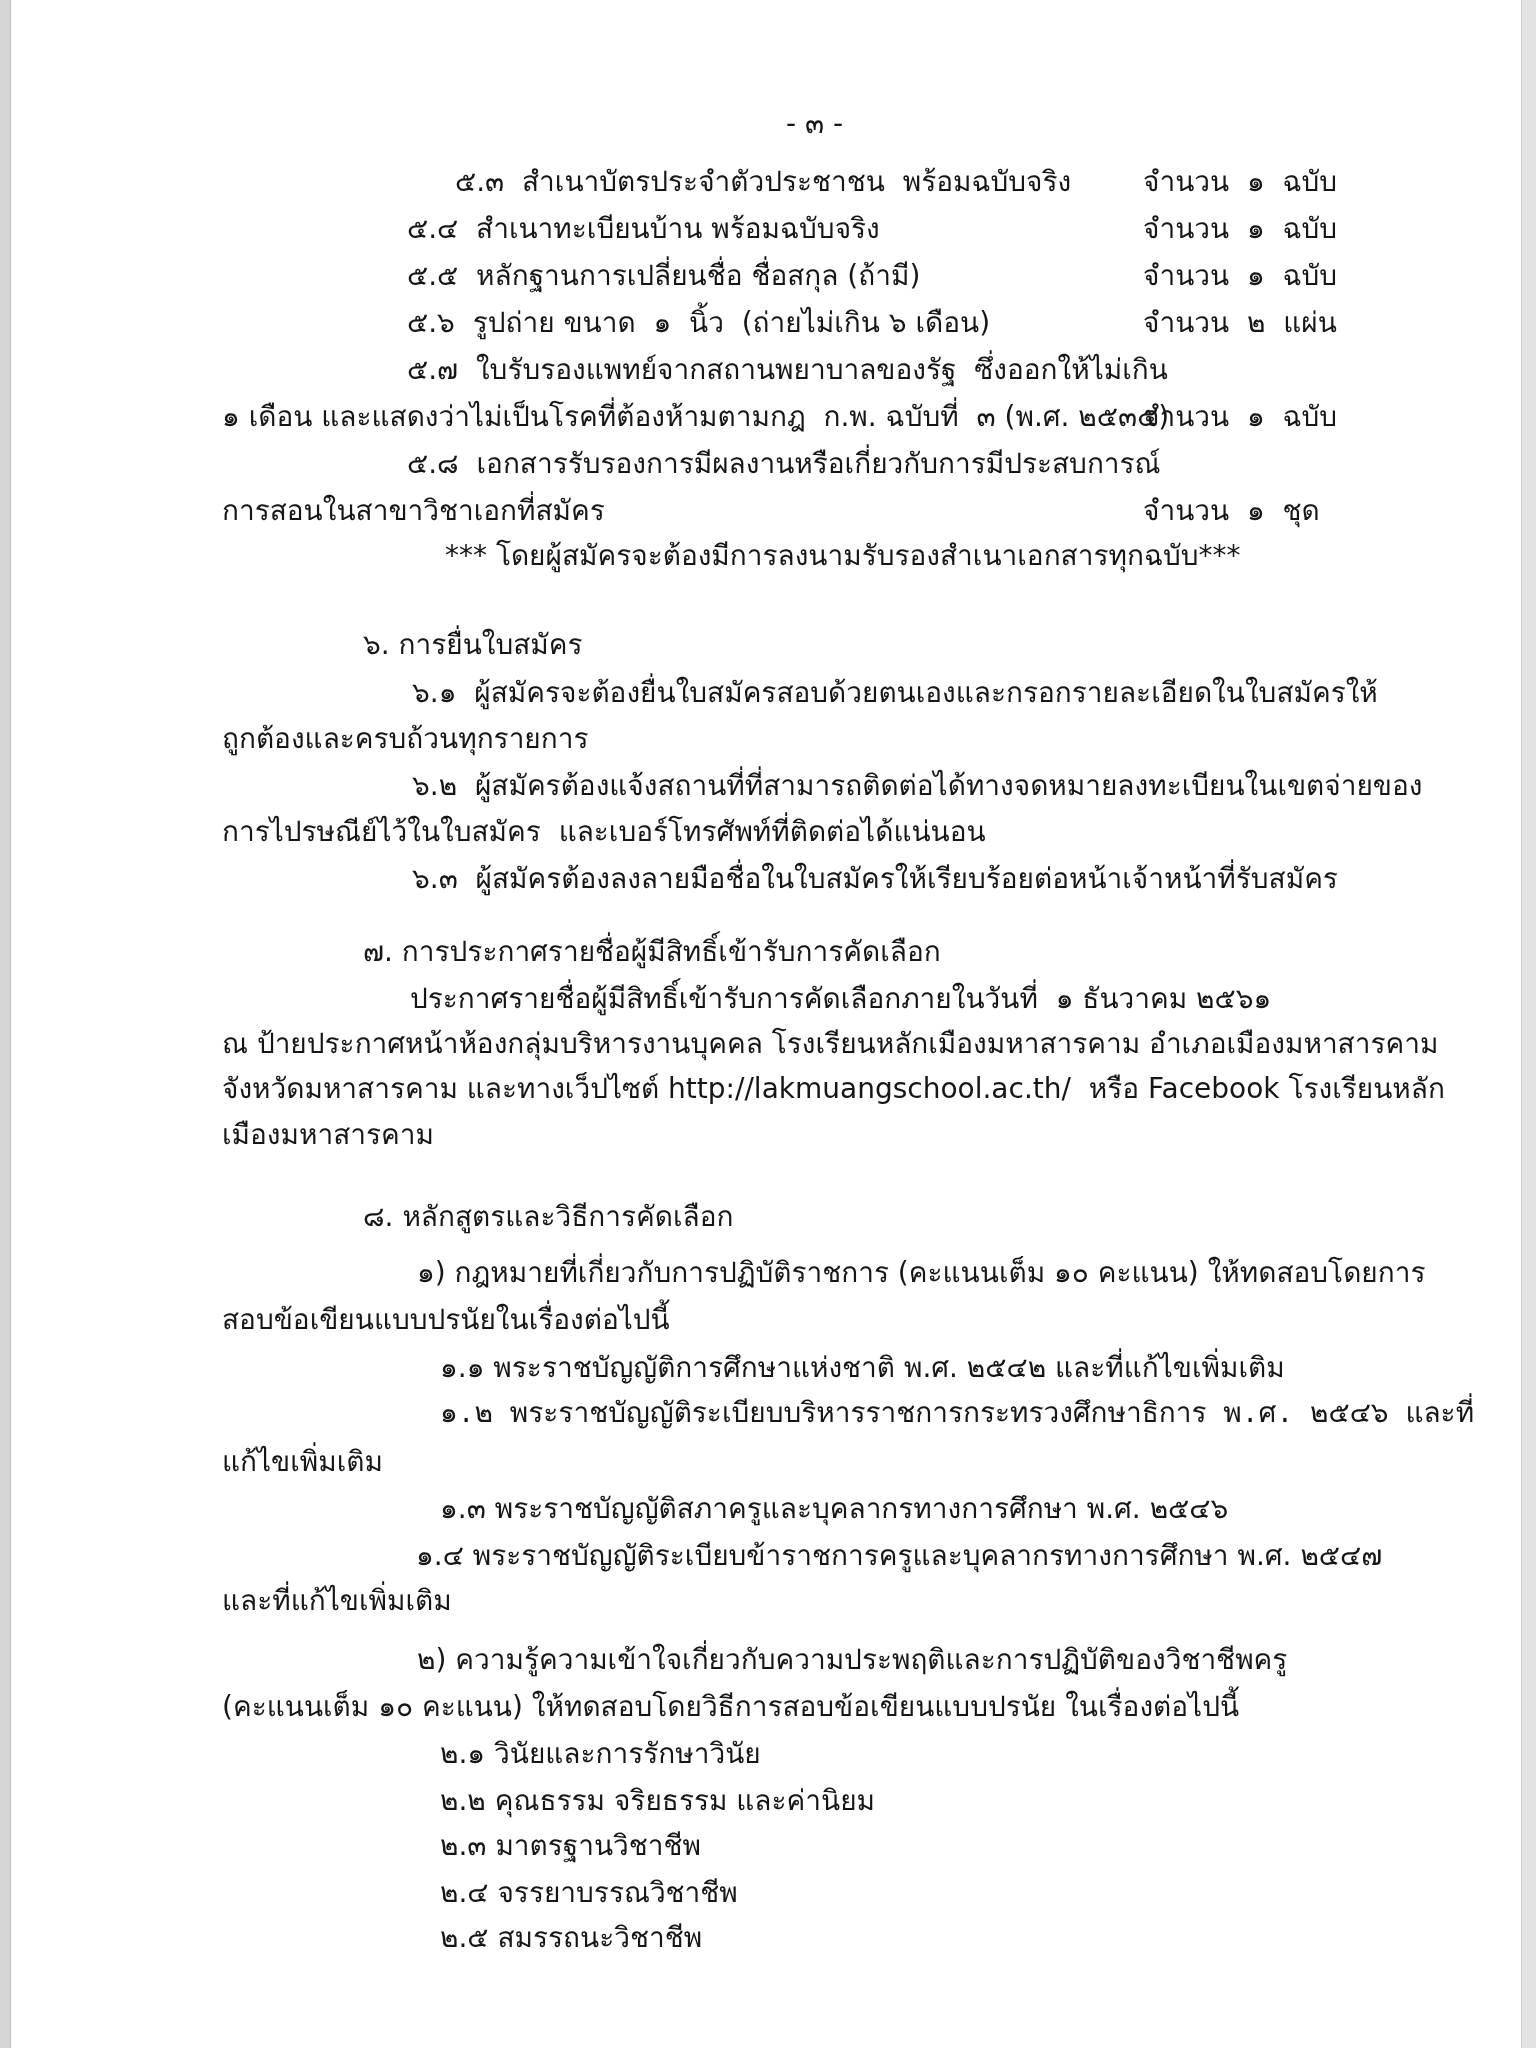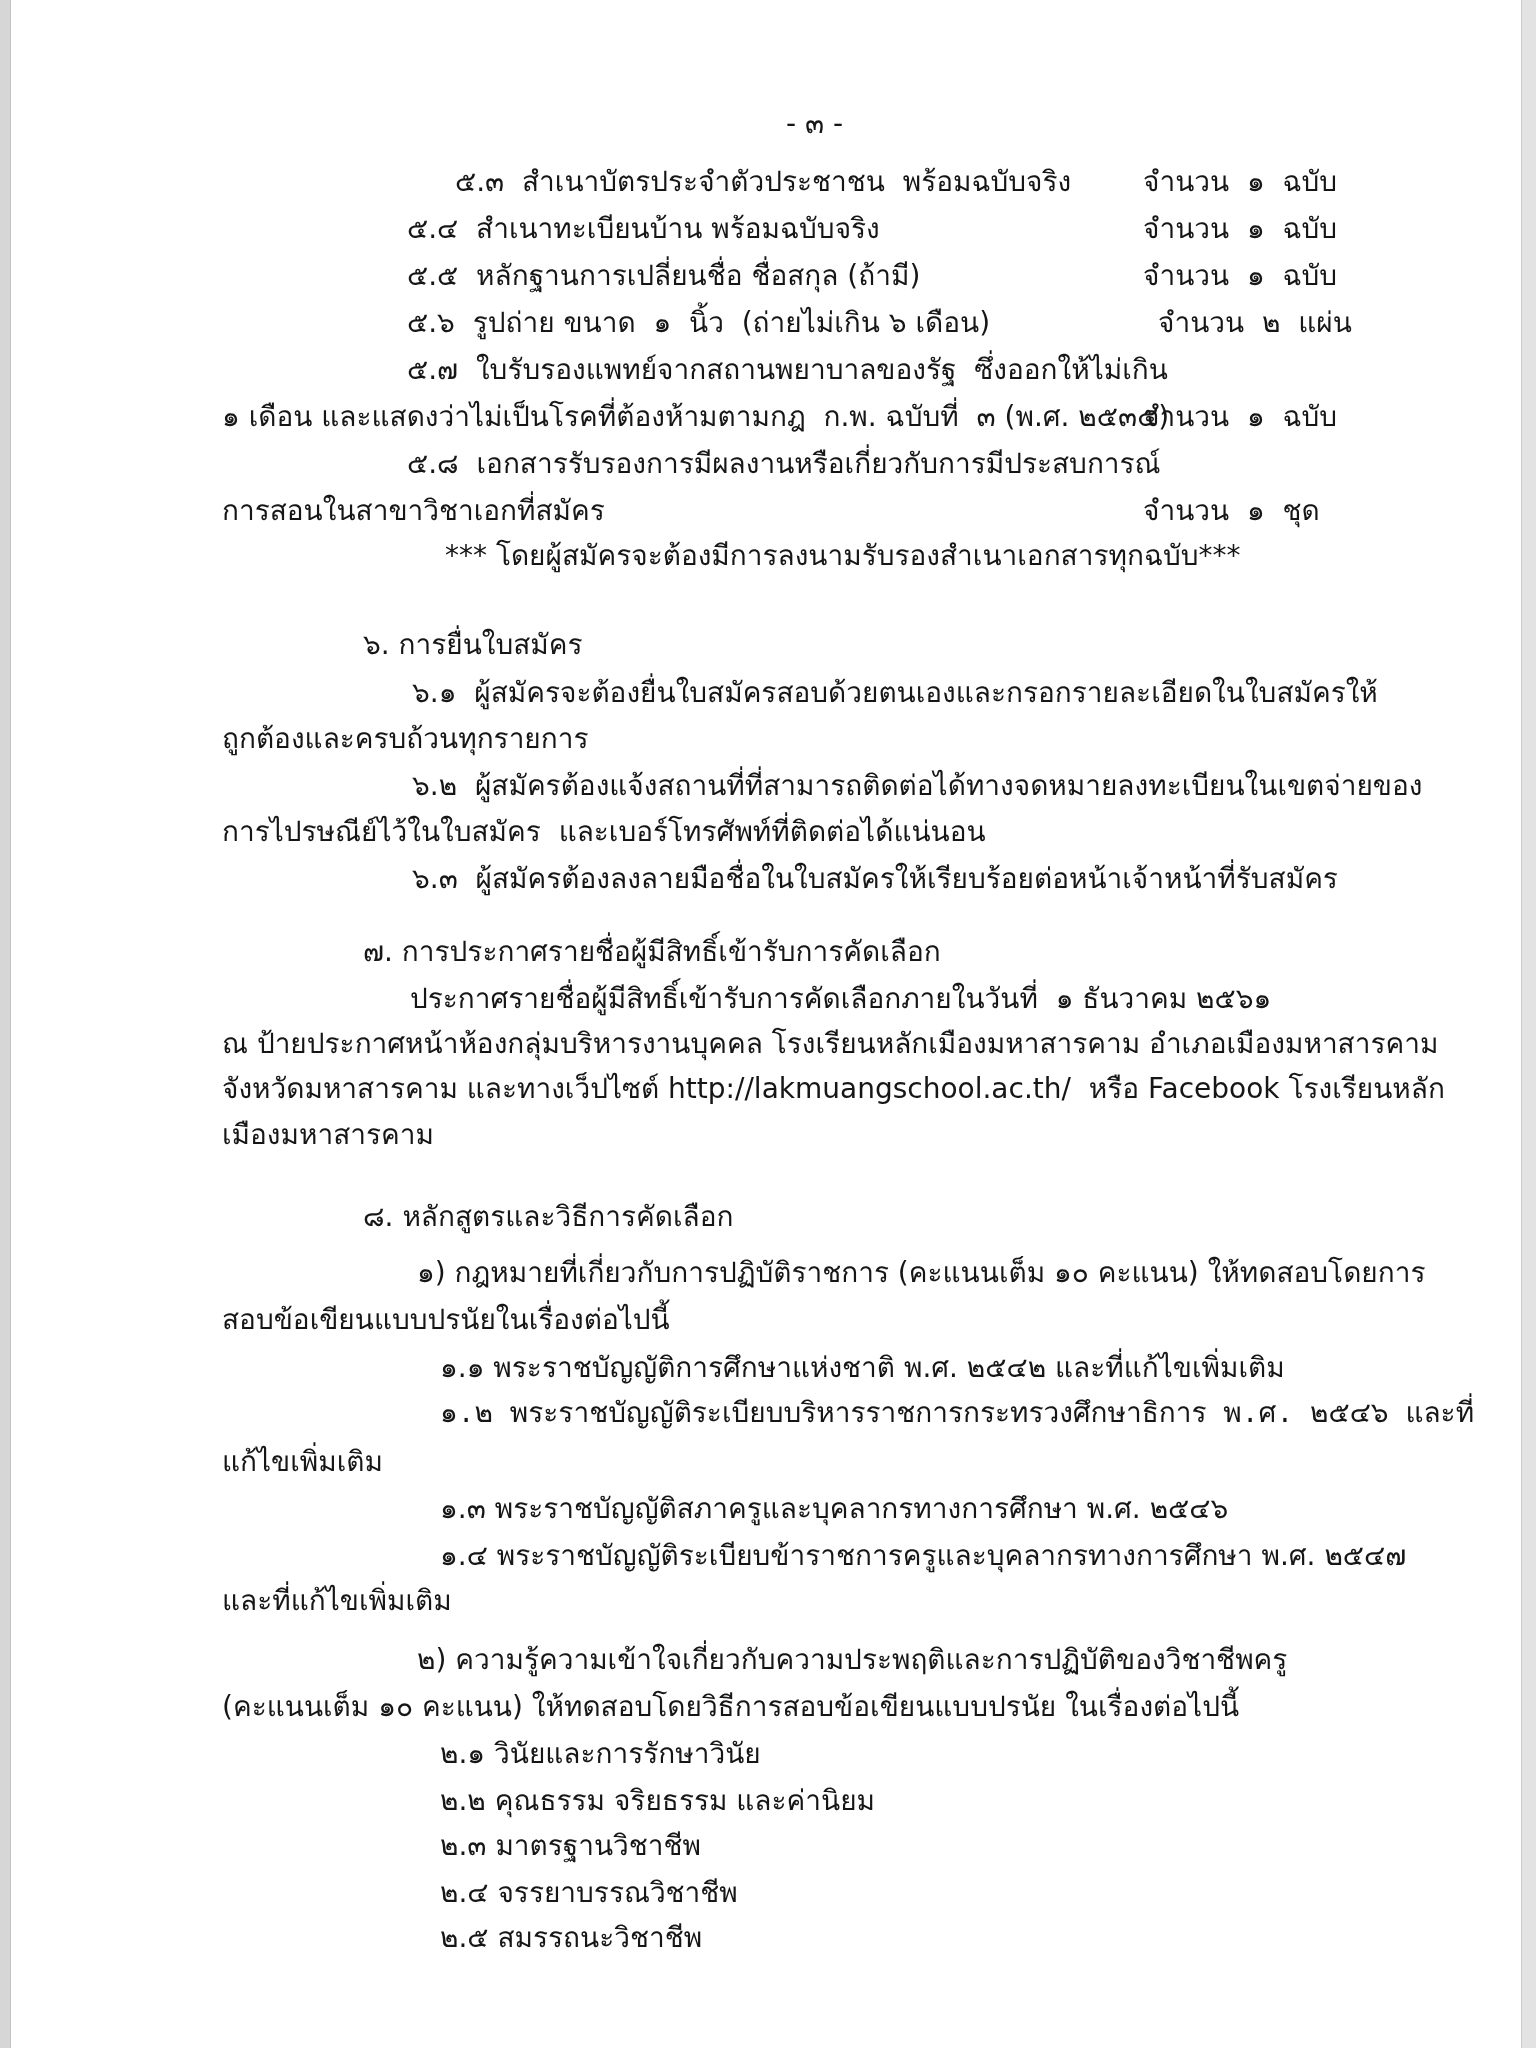--- a/index.html
+++ b/index.html
@@ -46,21 +46,21 @@
   <div class="line" style="top:158px; left:407px;margin-left:48px;">๕.๓  สำเนาบัตรประจำตัวประชาชน  พร้อมฉบับจริง</div>
   <div class="line" style="top:158px; left:1143px;">จำนวน  ๑  ฉบับ</div>
 
   <div class="line" style="top:205px; left:407px;">๕.๔  สำเนาทะเบียนบ้าน พร้อมฉบับจริง</div>
   <div class="line" style="top:205px; left:1143px;">จำนวน  ๑  ฉบับ</div>
 
   <div class="line" style="top:252px; left:407px;">๕.๕  หลักฐานการเปลี่ยนชื่อ ชื่อสกุล (ถ้ามี)</div>
   <div class="line" style="top:252px; left:1143px;">จำนวน  ๑  ฉบับ</div>
 
   <div class="line" style="top:299px; left:407px;">๕.๖  รูปถ่าย ขนาด  ๑  นิ้ว  (ถ่ายไม่เกิน ๖ เดือน)</div>
-  <div class="line" style="top:299px; left:1143px;margin-left:15px;">จำนวน  ๒  แผ่น</div>
+  <div class="line" style="top:299px; left:1143px;">จำนวน  ๒  แผ่น</div>
 
   <div class="line" style="top:346px; left:407px;">๕.๗  ใบรับรองแพทย์จากสถานพยาบาลของรัฐ  ซึ่งออกให้ไม่เกิน</div>
 
   <div class="line" style="top:393px; left:222px;">๑ เดือน และแสดงว่าไม่เป็นโรคที่ต้องห้ามตามกฎ  ก.พ. ฉบับที่  ๓ (พ.ศ. ๒๕๓๕)</div>
   <div class="line" style="top:393px; left:1143px;">จำนวน  ๑  ฉบับ</div>
 
   <div class="line" style="top:440px; left:407px;">๕.๘  เอกสารรับรองการมีผลงานหรือเกี่ยวกับการมีประสบการณ์</div>
 
   <div class="line" style="top:487px; left:222px;">การสอนในสาขาวิชาเอกที่สมัคร</div>
   <div class="line" style="top:487px; left:1143px;">จำนวน  ๑  ชุด</div>
@@ -81,21 +81,21 @@
   <div class="line" style="top:1111px; left:222px;">เมืองมหาสารคาม</div>
 
   <div class="line b" style="top:1193px; left:363px;">๘. หลักสูตรและวิธีการคัดเลือก</div>
 
   <div class="line" style="top:1249px; left:417px;"><span class="b">๑) กฎหมายที่เกี่ยวกับการปฏิบัติราชการ</span><span> (คะแนนเต็ม ๑๐ คะแนน) ให้ทดสอบโดยการ</span></div>
   <div class="line" style="top:1296px; left:222px;">สอบข้อเขียนแบบปรนัยในเรื่องต่อไปนี้</div>
   <div class="line" style="top:1344px; left:440px;">๑.๑ พระราชบัญญัติการศึกษาแห่งชาติ พ.ศ. ๒๕๔๒ และที่แก้ไขเพิ่มเติม</div>
   <div class="line" style="top:1391px; left:440px;font-family:Liberation Mono, monospace;">๑.๒ พระราชบัญญัติระเบียบบริหารราชการกระทรวงศึกษาธิการ พ.ศ. ๒๕๔๖ และที่</div>
   <div class="line" style="top:1438px; left:222px;">แก้ไขเพิ่มเติม</div>
   <div class="line" style="top:1485px; left:440px;">๑.๓ พระราชบัญญัติสภาครูและบุคลากรทางการศึกษา พ.ศ. ๒๕๔๖</div>
-  <div class="line" style="top:1532px; left:440px;text-align:right;">๑.๔ พระราชบัญญัติระเบียบข้าราชการครูและบุคลากรทางการศึกษา พ.ศ. ๒๕๔๗</div>
+  <div class="line" style="top:1532px; left:416px;text-align:right;">๑.๔ พระราชบัญญัติระเบียบข้าราชการครูและบุคลากรทางการศึกษา พ.ศ. ๒๕๔๗</div>
   <div class="line" style="top:1577px; left:222px;">และที่แก้ไขเพิ่มเติม</div>
 
   <div class="line b" style="top:1636px; left:417px;">๒) ความรู้ความเข้าใจเกี่ยวกับความประพฤติและการปฏิบัติของวิชาชีพครู</div>
   <div class="line" style="top:1683px; left:222px;">(คะแนนเต็ม ๑๐ คะแนน) ให้ทดสอบโดยวิธีการสอบข้อเขียนแบบปรนัย ในเรื่องต่อไปนี้</div>
   <div class="line" style="top:1730px; left:440px;">๒.๑ วินัยและการรักษาวินัย</div>
   <div class="line" style="top:1777px; left:440px;">๒.๒ คุณธรรม จริยธรรม และค่านิยม</div>
   <div class="line" style="top:1822px; left:440px;">๒.๓ มาตรฐานวิชาชีพ</div>
   <div class="line" style="top:1869px; left:440px;">๒.๔ จรรยาบรรณวิชาชีพ</div>
   <div class="line" style="top:1914px; left:440px;text-align:center;">๒.๕ สมรรถนะวิชาชีพ</div>
 </div>

